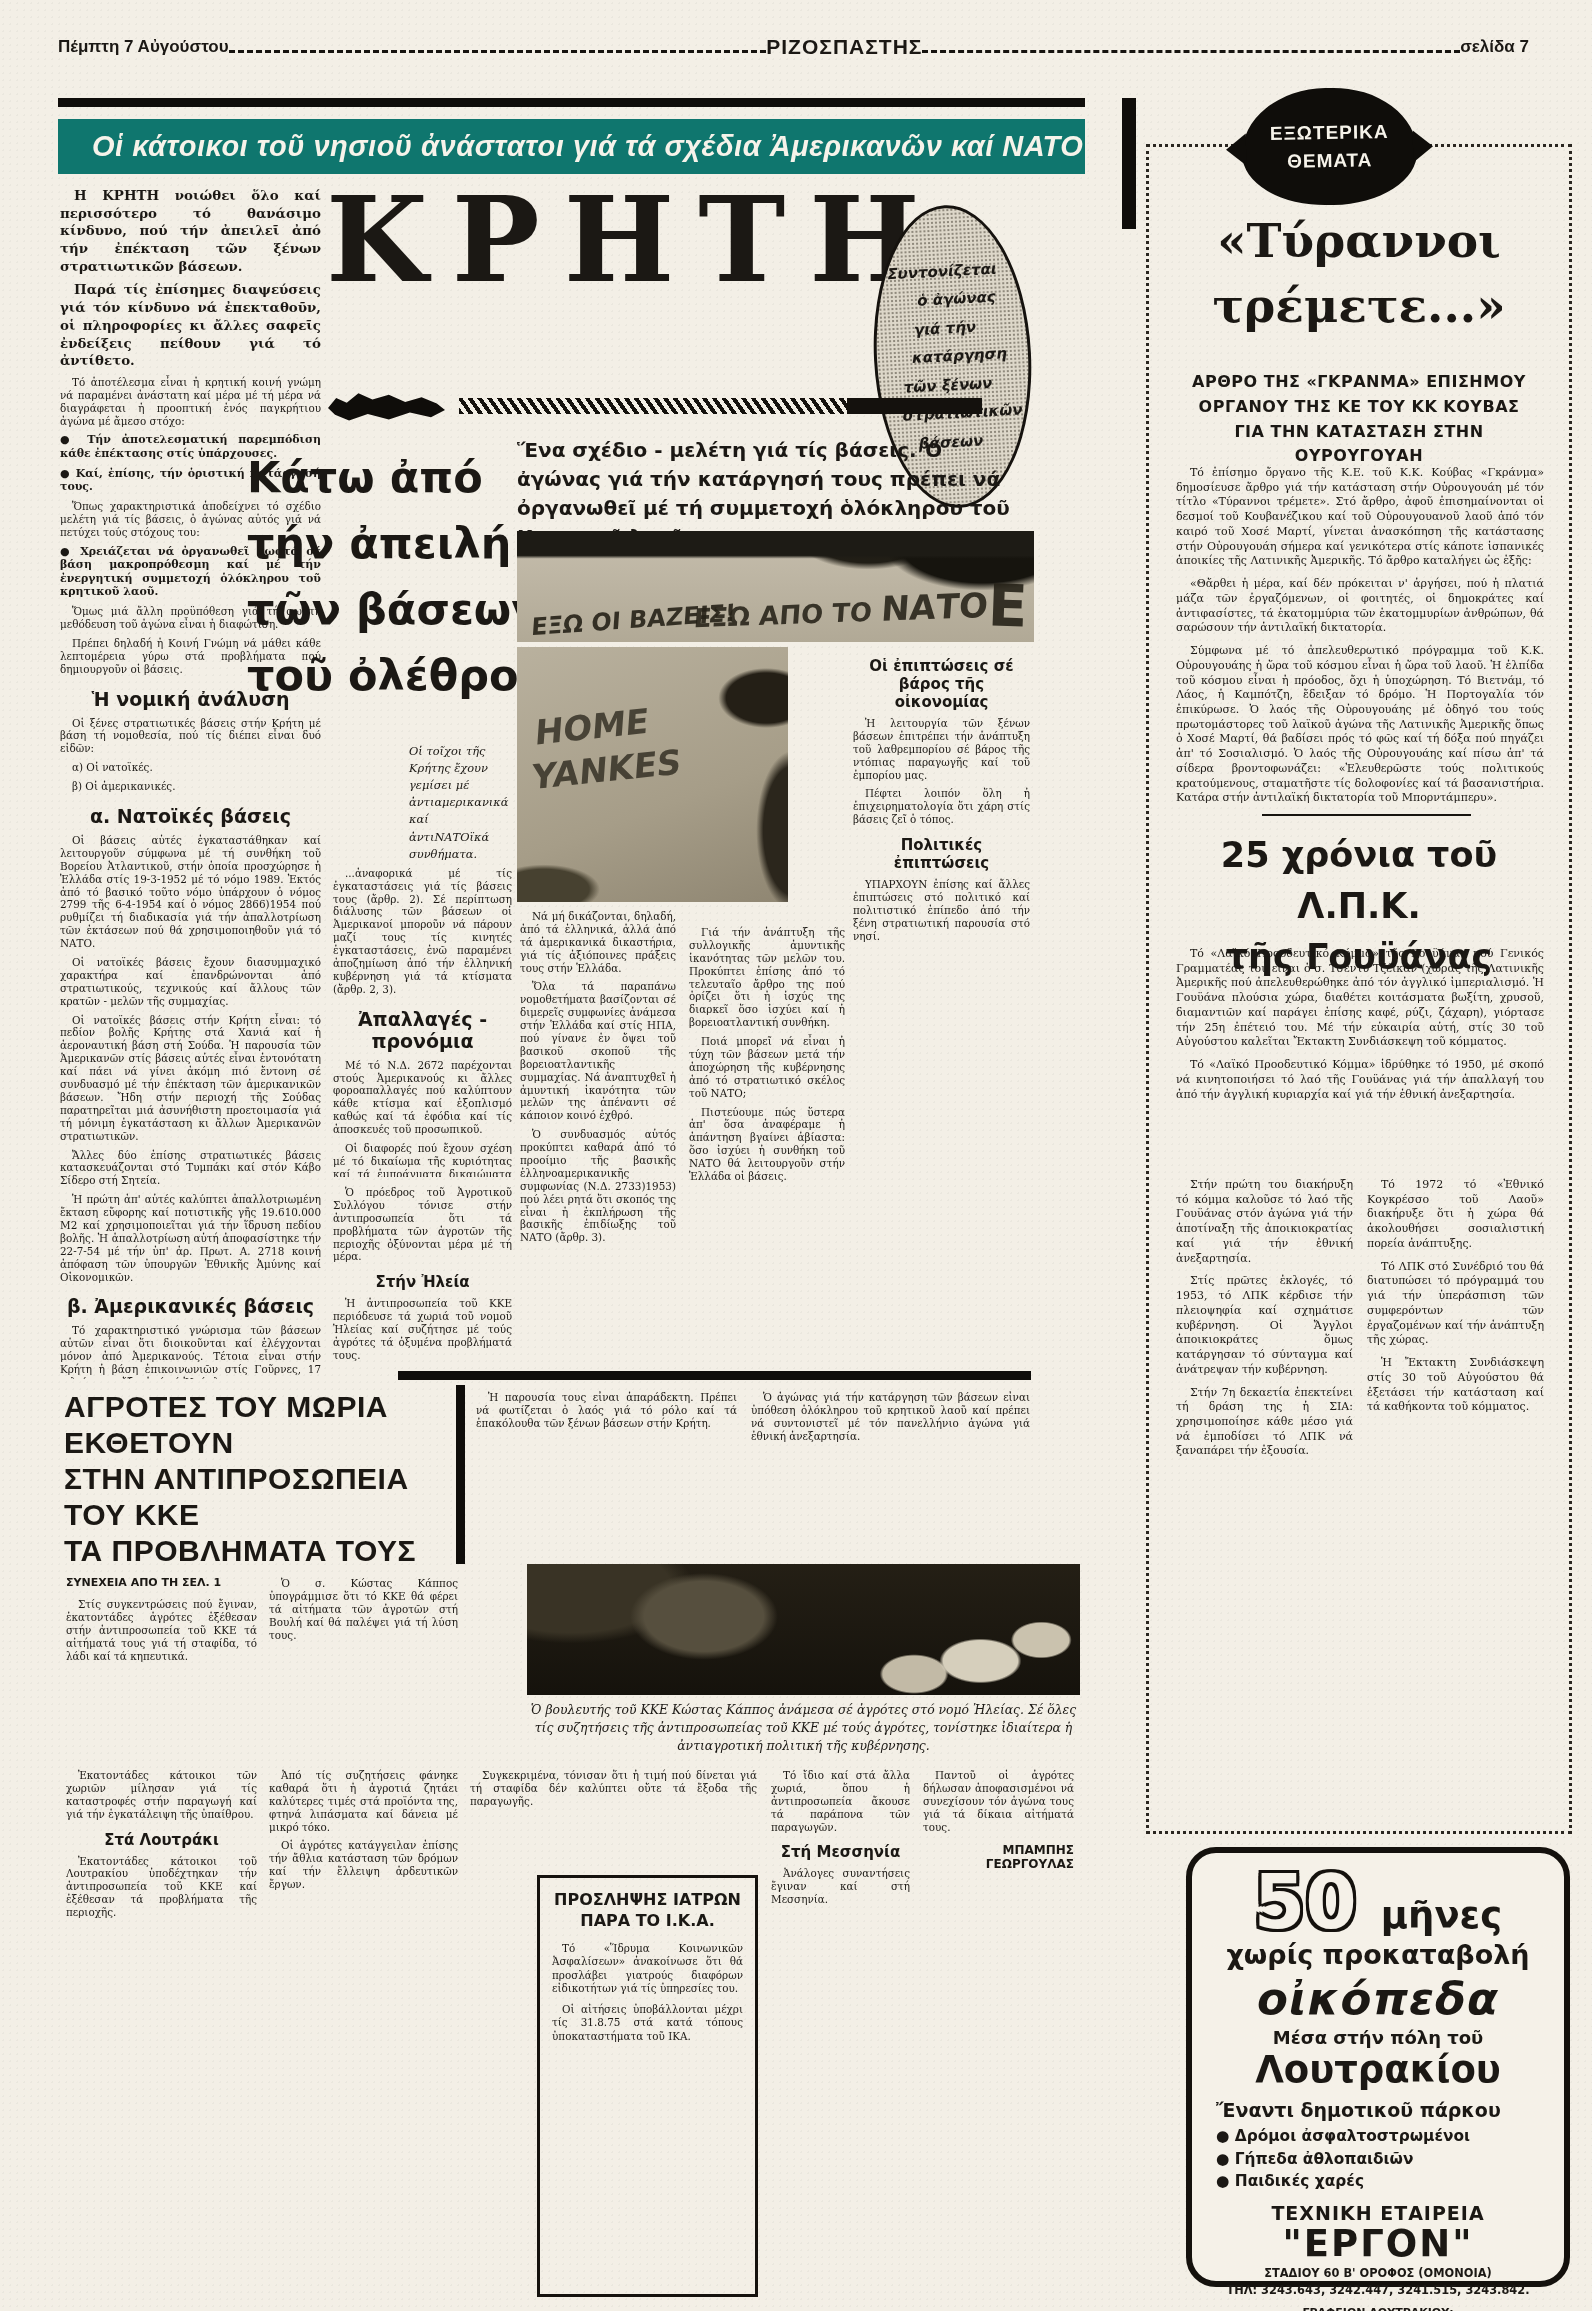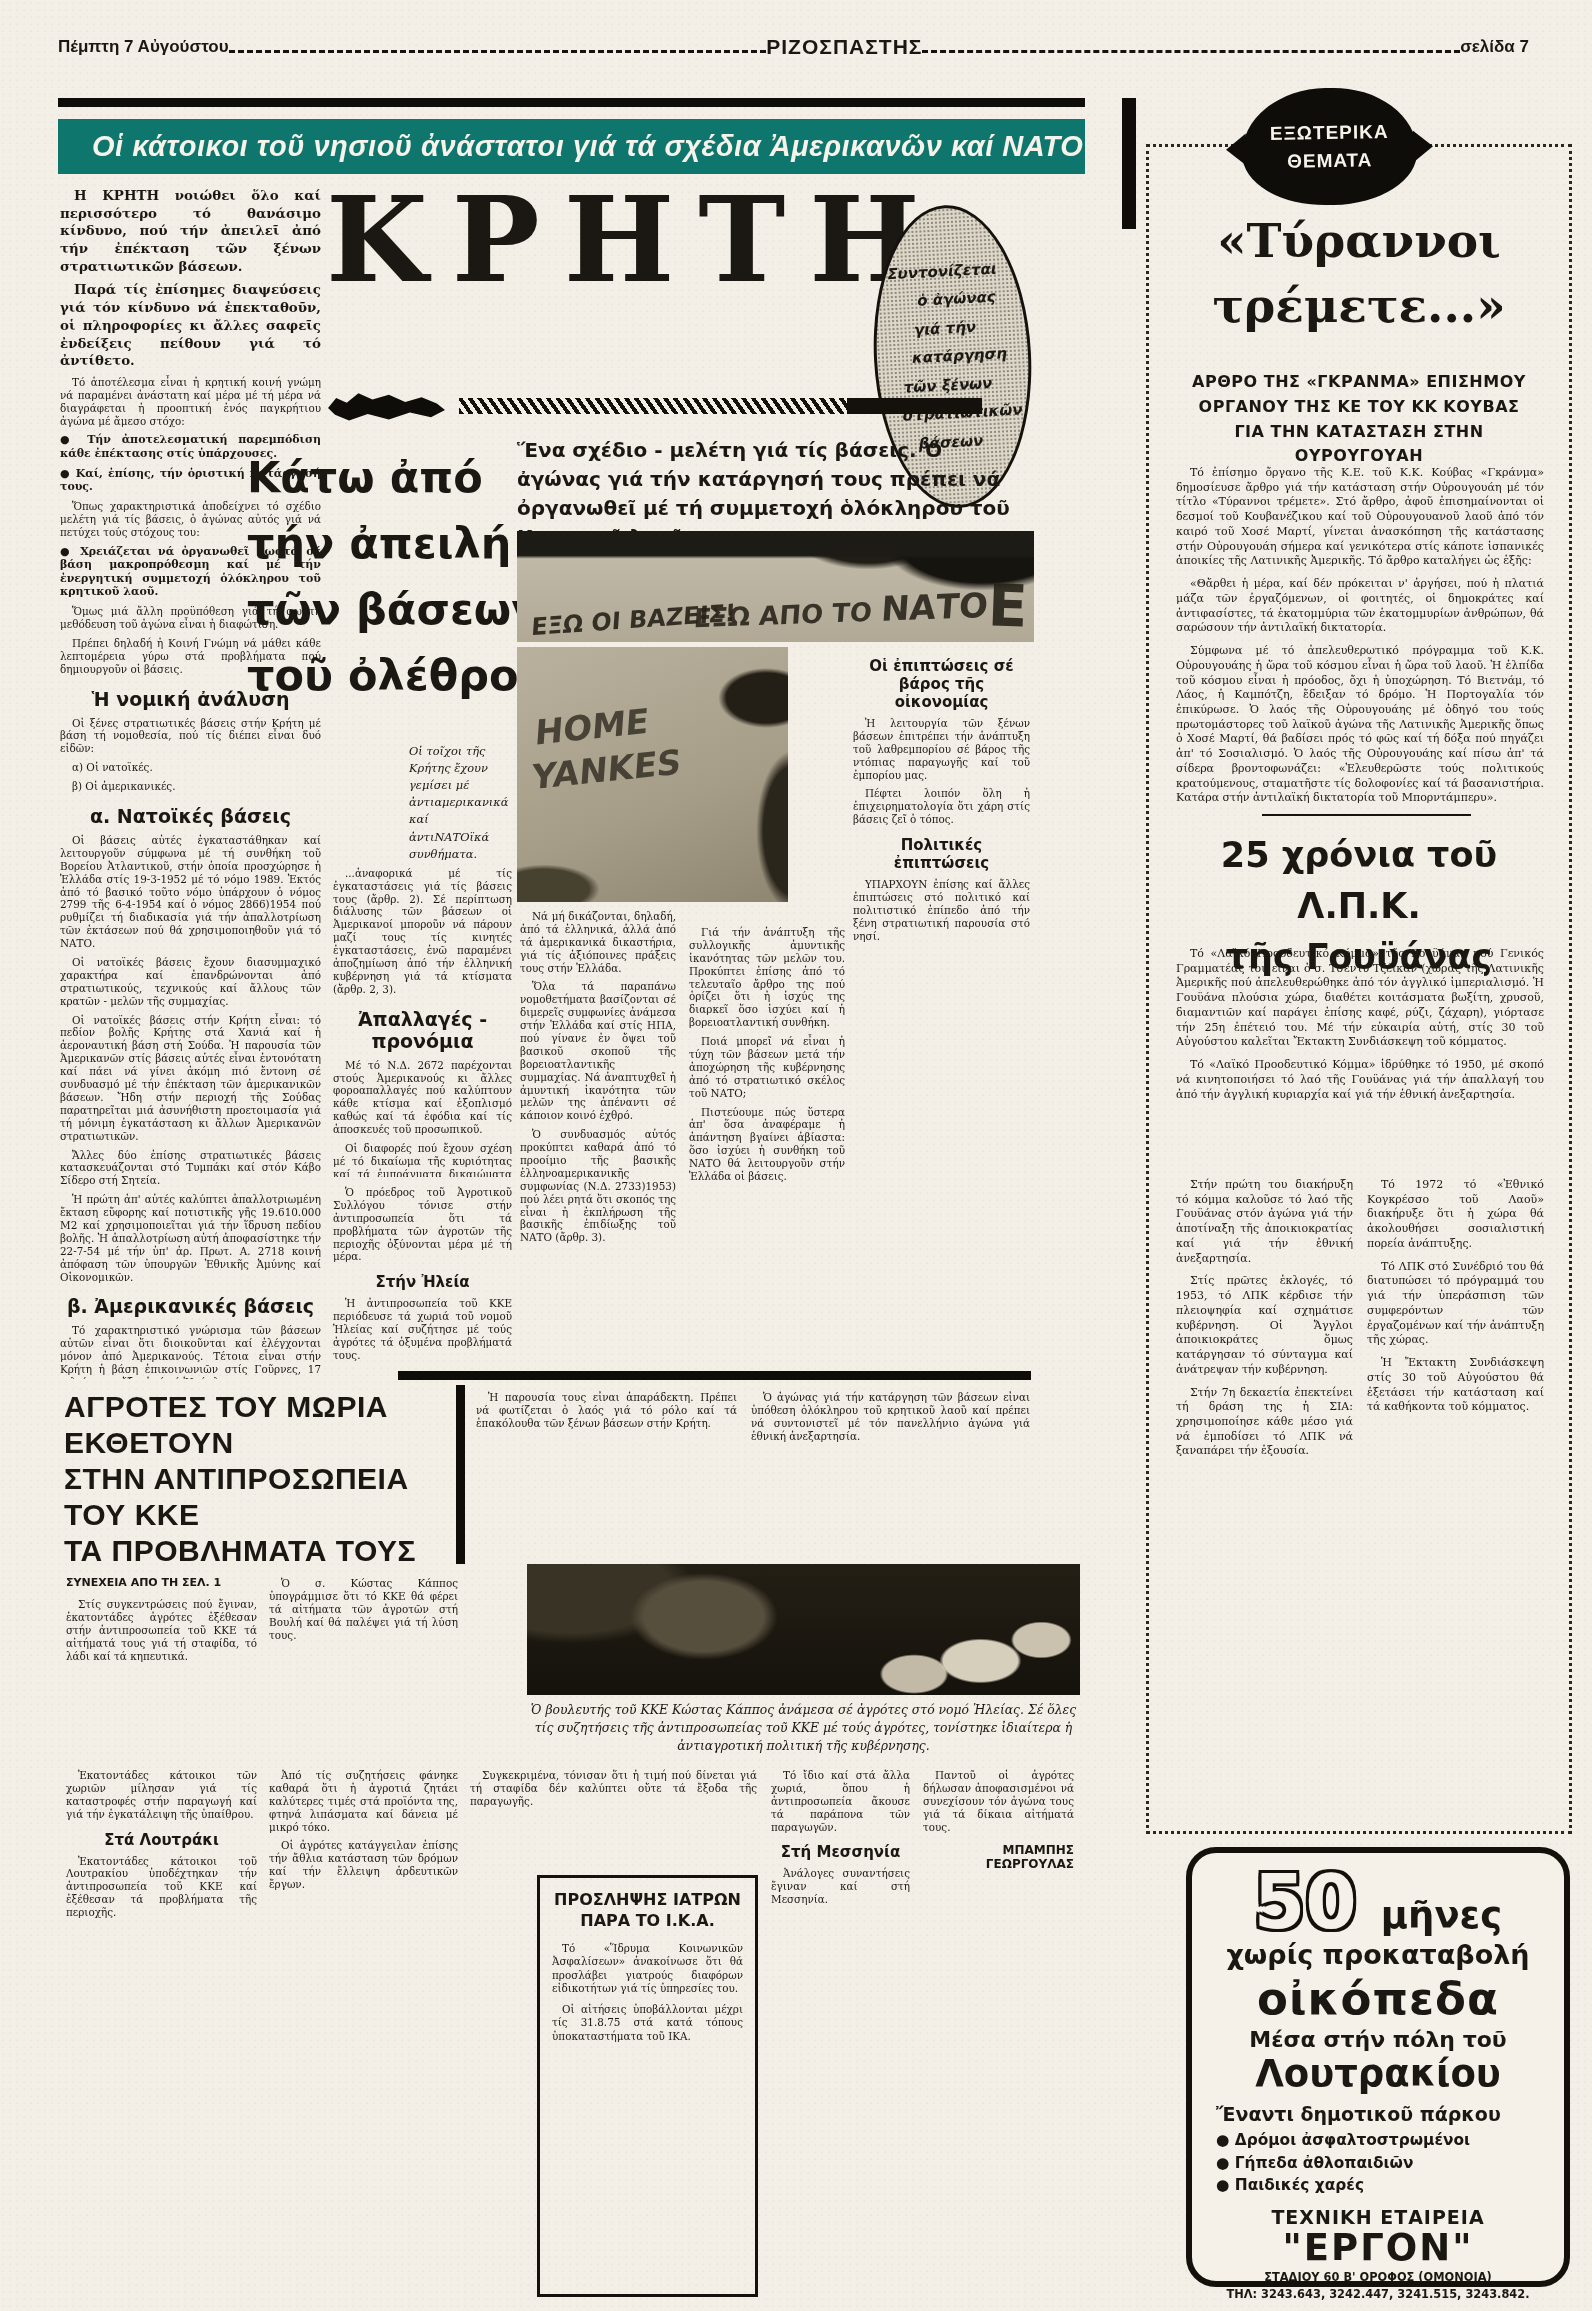--- a/index.html
+++ b/index.html
@@ -111,22 +111,22 @@
     font:800 35px "DejaVu Sans",sans-serif;line-height:1.45;}
   
   .ad{left:1186px;top:1847px;width:384px;height:440px;border:6px solid #14110d;border-radius:30px;
     box-sizing:border-box;padding:14px 18px 10px;text-align:center;background:#f5f1e8;
     font-family:"DejaVu Sans",sans-serif;}
   .ad-row1{display:flex;align-items:baseline;justify-content:center;gap:24px;}
   .ad-50{font-size:74px;font-weight:bold;line-height:.95;color:#f5f1e8;
     text-shadow:-3px -3px 0 #14110d,3px -3px 0 #14110d,-3px 3px 0 #14110d,3px 3px 0 #14110d,0 -3px 0 #14110d,0 3px 0 #14110d,-3px 0 0 #14110d,3px 0 0 #14110d;}
   .ad-months{font-size:37px;font-weight:bold;}
   .ad-l2{font-size:27px;font-weight:bold;margin-top:2px;}
-  .ad-l3{font-size:45px;font-weight:bold;margin-top:2px;letter-spacing:1px;}
-  .ad-l4{font-size:22px;font-weight:bold;margin-top:2px;}
+  .ad-l3{font-size:45px;font-weight:bold;margin-top:2px;letter-spacing:1px;font-style:italic;}
+  .ad-l4{font-size:18px;font-weight:bold;margin-top:2px;}
   .ad-l5{font-size:37px;font-weight:bold;margin-top:0;}
   .ad-l6{font-size:19px;font-weight:bold;margin:8px 0 4px;text-align:left;padding-left:6px;}
   .ad-feat{font-size:15.4px;font-weight:bold;text-align:left;padding-left:6px;line-height:1.45;}
   .ad-co{font-size:19px;font-weight:bold;margin-top:10px;letter-spacing:1px;}
   .ad-name{font-size:37px;font-weight:900;letter-spacing:2px;line-height:1.1;}
   .ad-small{font-size:11.4px;font-weight:bold;line-height:1.5;}
   .ad-branch{font-size:11px;font-weight:bold;line-height:1.45;margin-top:6px;}
 </style>
 </head>
 <body>

